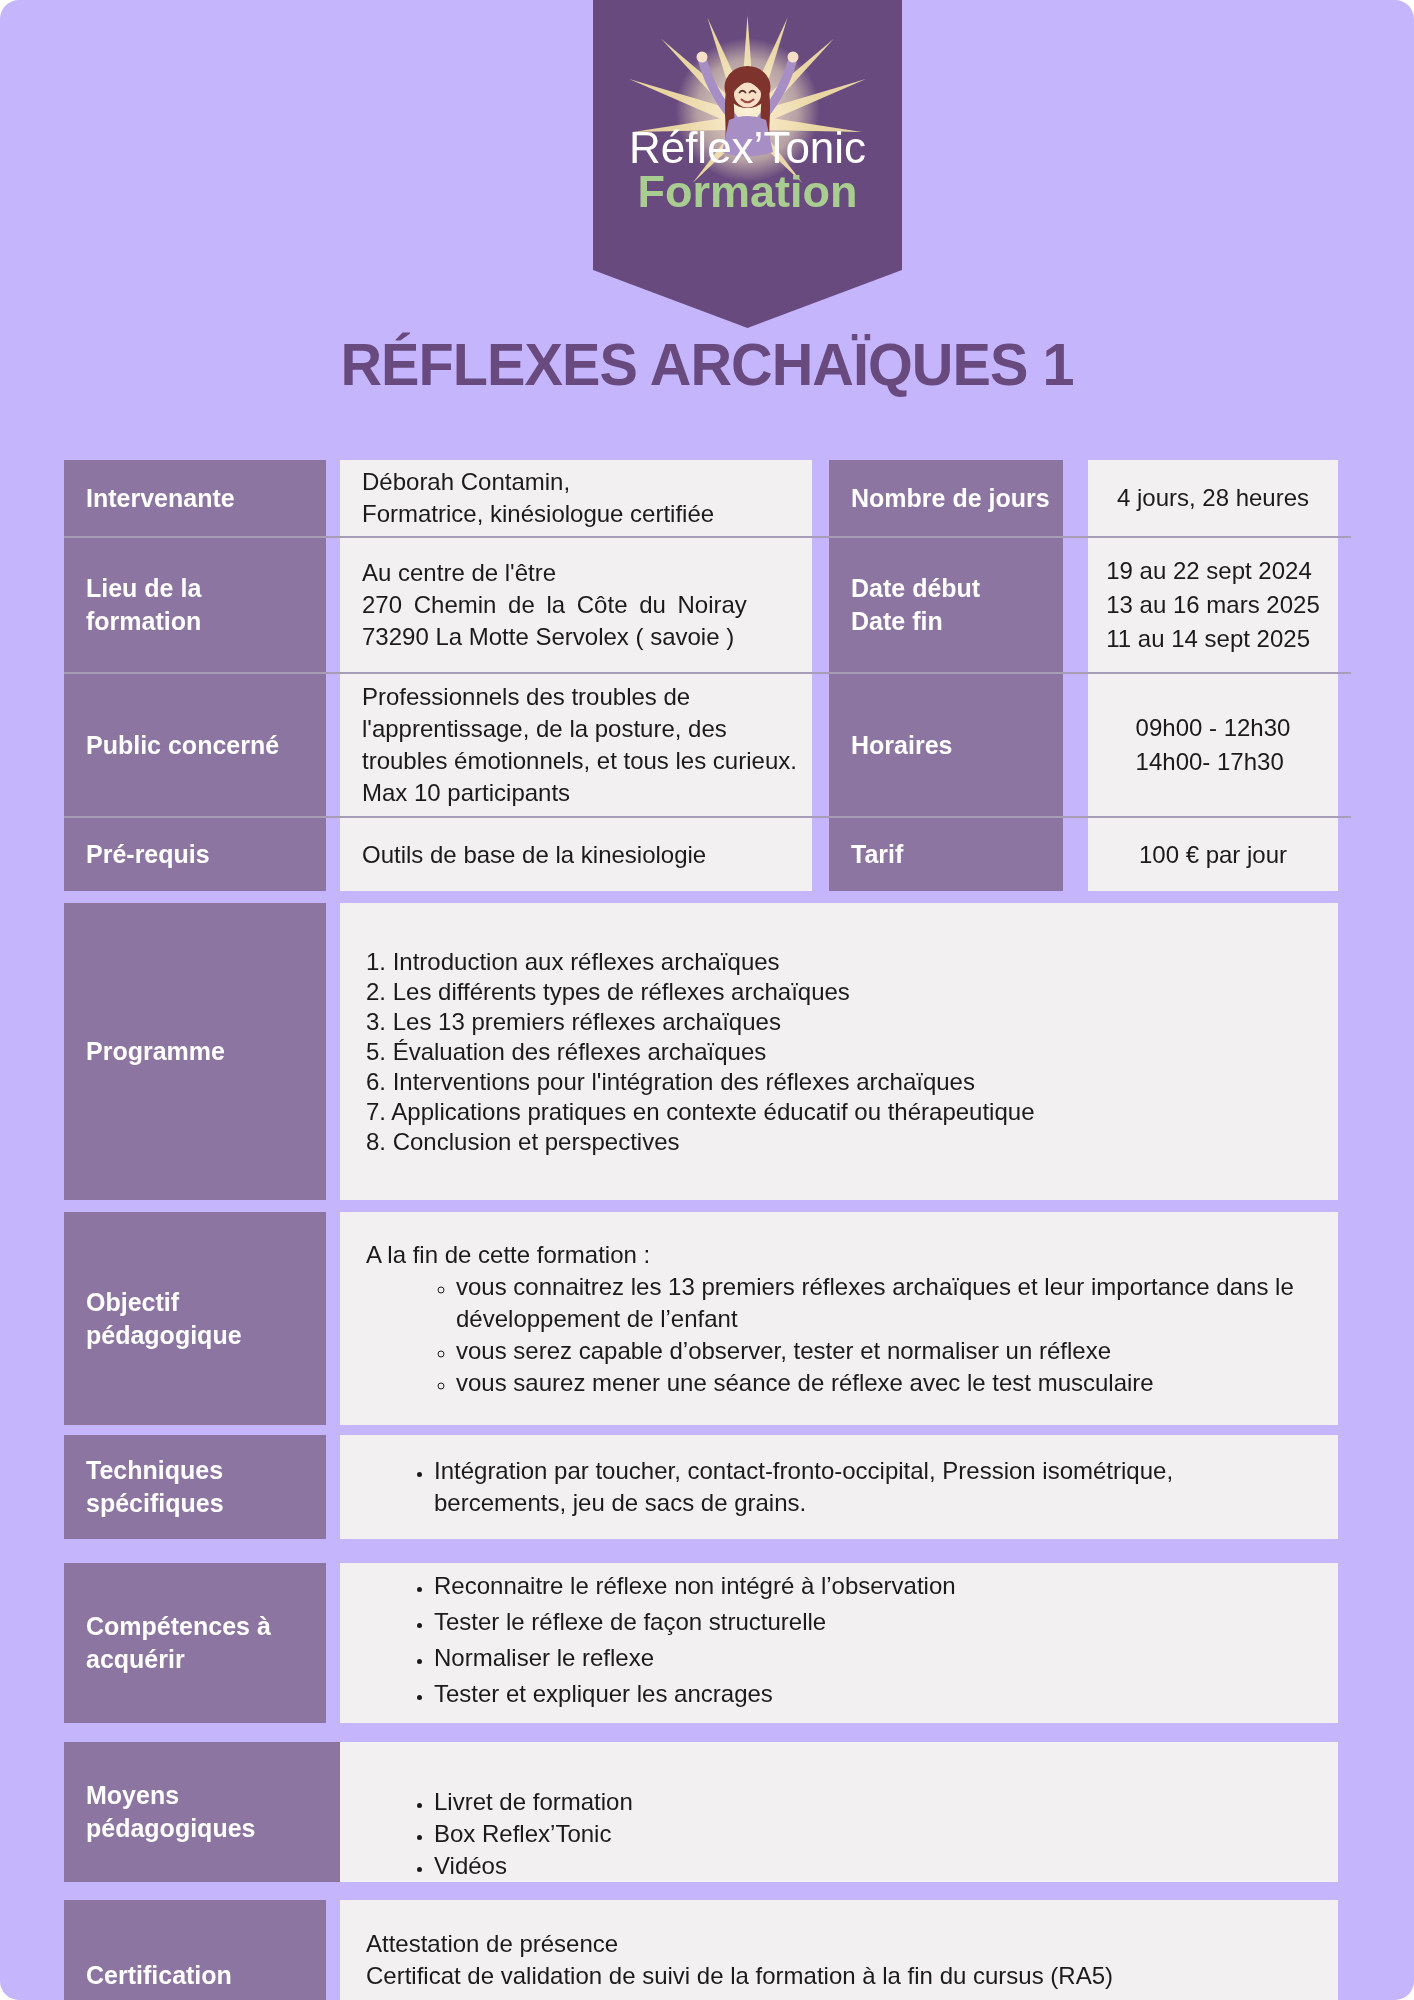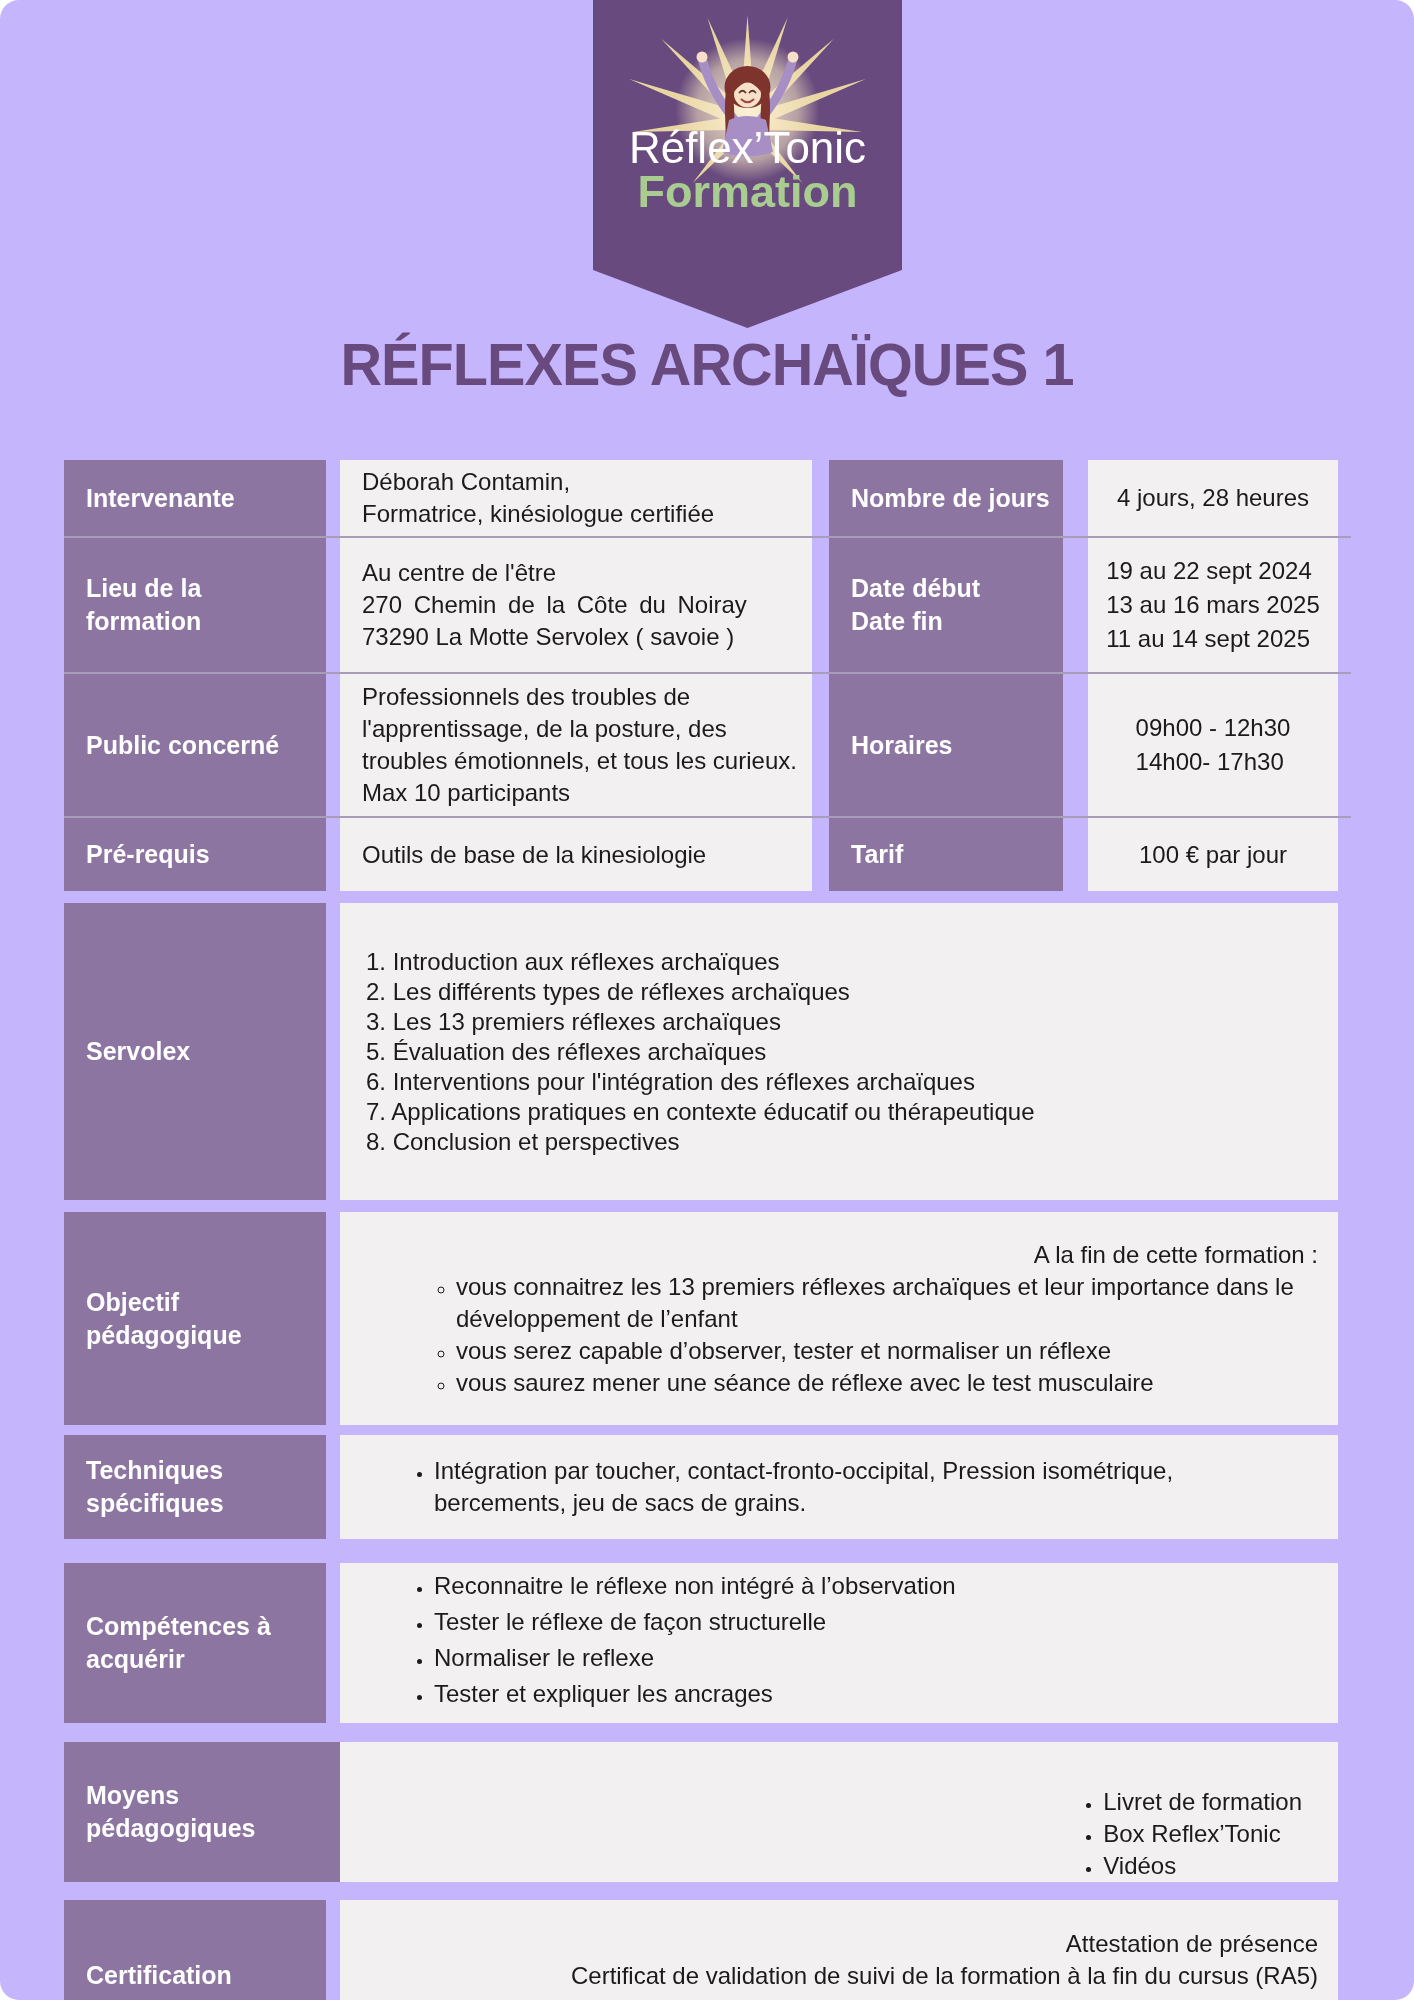--- a/index.html
+++ b/index.html
@@ -34,21 +34,21 @@
     position:absolute; left:64px; width:1287px; height:2px;
     background:#a89db6; z-index:4;
   }
   
   .content {
     position:absolute; background:#f3f0f1; color:#1b1b1b;
     font-size:24px; line-height:30px;
     display:flex; flex-direction:column; justify-content:center;
     padding-left:26px; padding-right:20px; box-sizing:border-box; z-index:1;
   }
-  .content.lh32 { line-height:32px;align-items:flex-end; }
+  .content.lh32 { line-height:32px; }
   ul.bullets { margin:16px; padding-left:52px; list-style-type:disc; }
   ul.bullets li::marker { font-size:0.72em; }
   ul.circles { margin:0; padding-left:90px; list-style-type:circle; }
   ul.circles li::marker { font-size:0.78em; }
   ul.sp li { margin-bottom:6px; }
   .wsp { word-spacing:5px; }
 </style>
 </head>
 <body>
 
@@ -172,21 +172,21 @@
   <div class="lbl" style="left:829px;top:818px;width:234px;height:73px">
     <div>Tarif</div>
   </div>
   <div class="cell hc" style="left:1088px;top:818px;width:250px;height:73px">
     <div class="inner">
         <div>100 € par jour</div>
       </div>
   </div>
 
   <div class="lbl" style="left:64px;top:903px;width:262px;height:297px">
-    <div>Servolex</div>
+    <div>Programme</div>
   </div>
   <div class="content" style="left:340px;top:903px;width:998px;height:297px">
     <div>1. Introduction aux réflexes archaïques</div>
     <div>2. Les différents types de réflexes archaïques</div>
     <div>3. Les 13 premiers réflexes archaïques</div>
     <div>5. Évaluation des réflexes archaïques</div>
     <div>6. Interventions pour l'intégration des réflexes archaïques</div>
     <div>7. Applications pratiques en contexte éducatif ou thérapeutique</div>
     <div>8. Conclusion et perspectives</div>
   </div>

